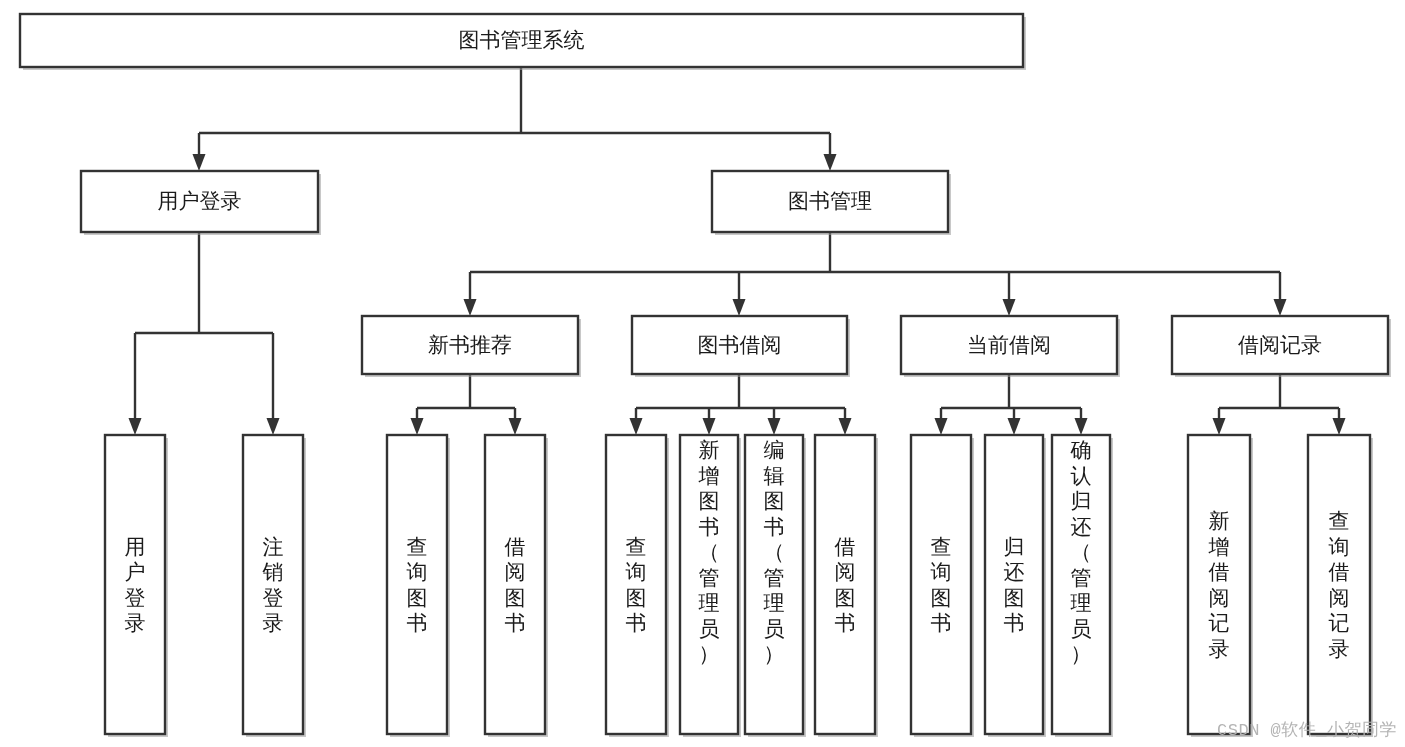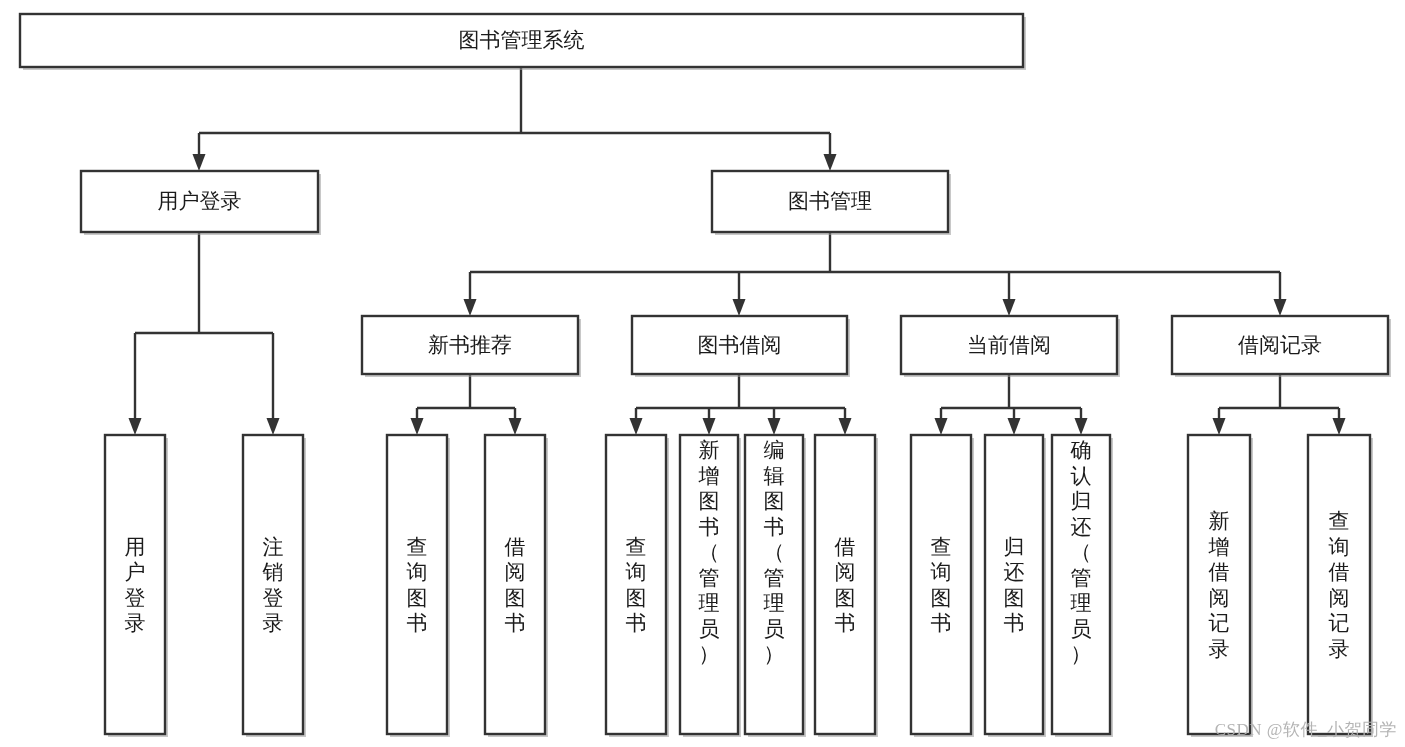--- a/index.html
+++ b/index.html
@@ -55,21 +55,21 @@
   .node-label-v {
     font-family: "Liberation Sans", "DejaVu Sans", sans-serif;
     font-size: 21px;
     fill: #1b1b1b;
     text-anchor: middle;
   }
   .watermark-text {
     position: absolute;
     right: 8px;
     bottom: 6px;
-    font-family: Liberation Serif, serif;
+    font-family: Liberation Mono, monospace;
     font-size: 17px;
     color: #b4b4b4;
     letter-spacing: 0.5px;
     white-space: nowrap;
     user-select: none;
   }
 </style>
 </head>
 <body>
 

